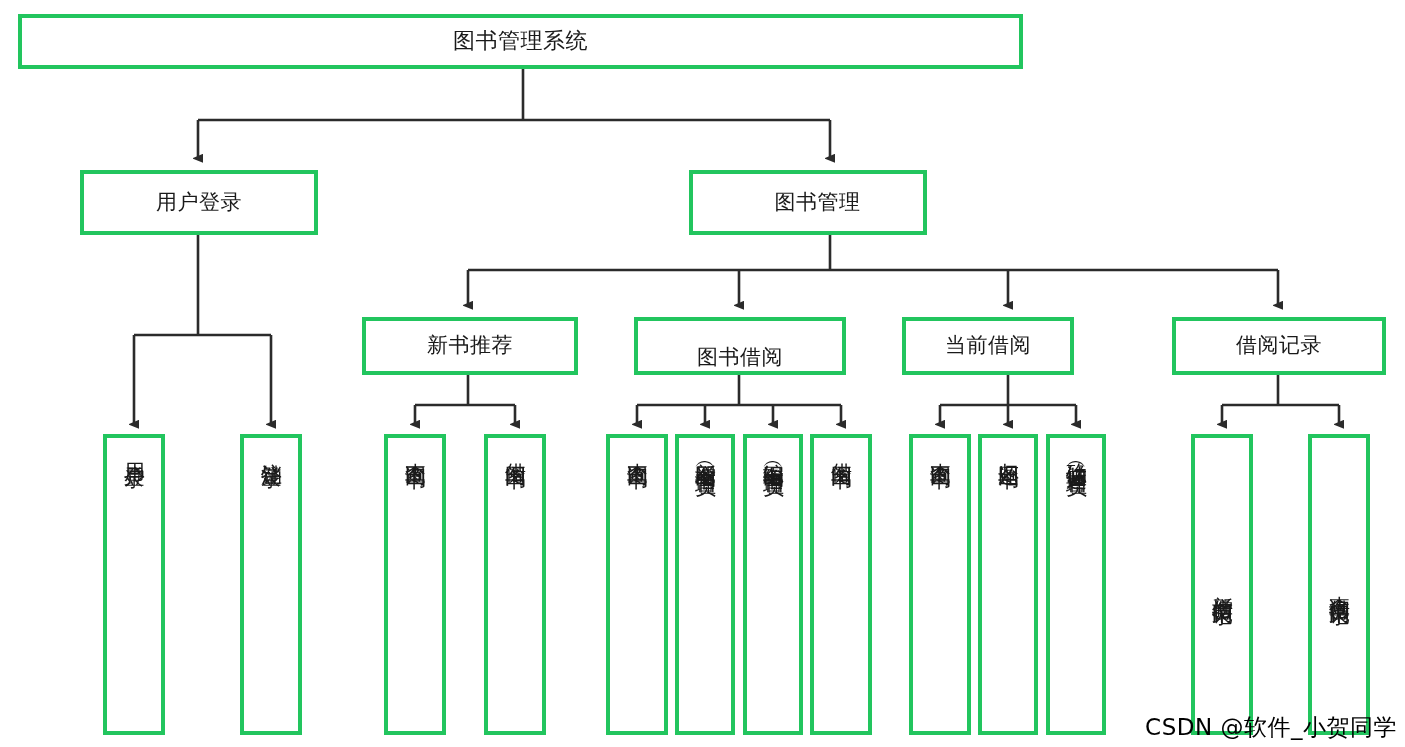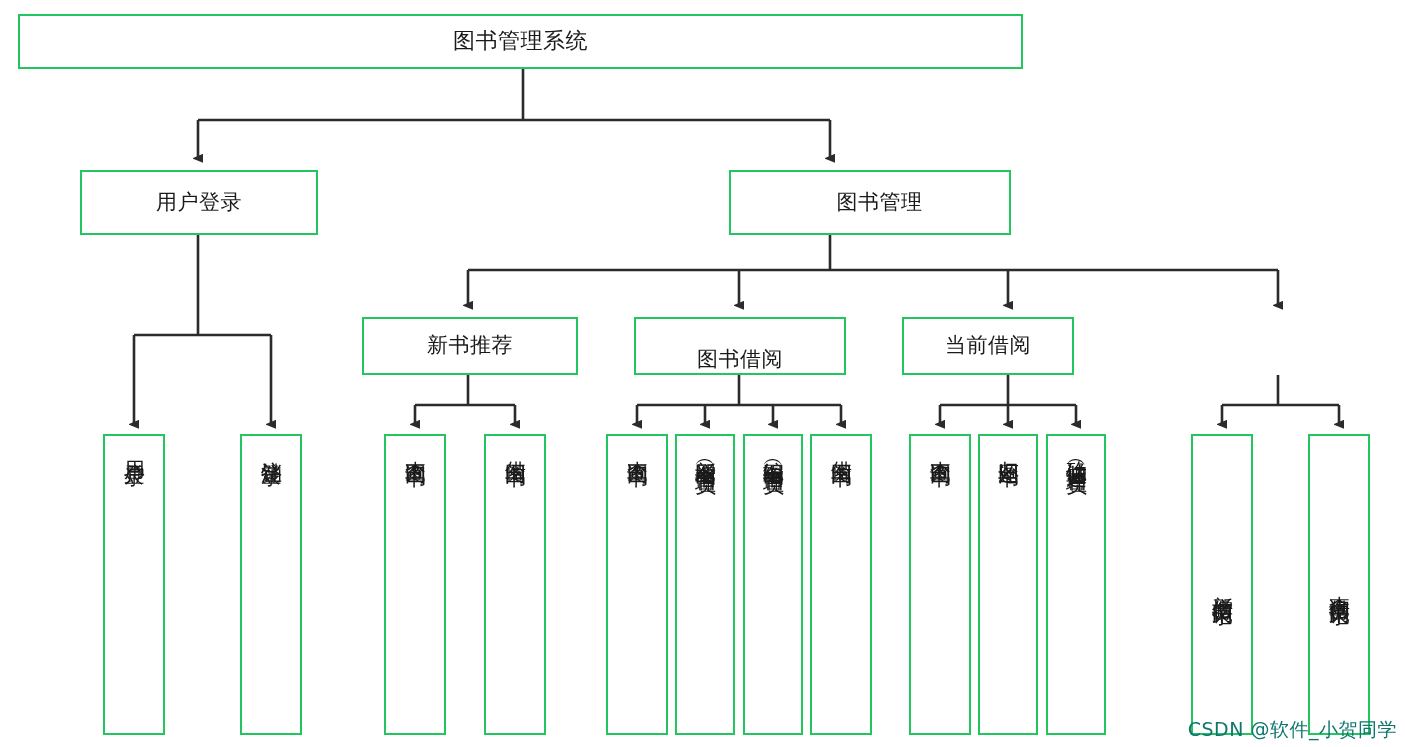--- a/index.html
+++ b/index.html
@@ -23,21 +23,21 @@
     left: 0;
     top: 0;
     width: 1405px;
     height: 747px;
     pointer-events: none;
   }
   .node {
     position: absolute;
     box-sizing: border-box;
     background: #ffffff;
-    border: 2px solid #22c55e;
+    border: 4px solid #22c55e;
     display: flex;
     align-items: center;
     justify-content: center;
     color: #1a1a1a;
   }
   .node .node-label {
     display: block;
     text-align: center;
     line-height: 1.22;
     white-space: nowrap;
@@ -64,22 +64,22 @@
     white-space: nowrap;
   }
   .node.vert.centered {
     align-items: center;
     padding-top: 0;
   }
   #watermark {
     position: absolute;
     right: 8px;
     bottom: 4px;
-    font-size: 19px;
-    color: #0f766e;
+    font-size: 23px;
+    color: #000000;
     white-space: nowrap;
     letter-spacing: 0.5px;
   }
 </style>
 </head>
 <body>
 
 <div id="diagram-root">
 
   <svg id="edge-layer" viewBox="0 0 1405 747" width="1405" height="747" xmlns="http://www.w3.org/2000/svg">
@@ -132,33 +132,36 @@
     </g>
   </svg>
 
   <div class="node horiz root" style="left:18px; top:14px; width:1005px; height:55px;">
     <span class="node-label">图书管理系统</span>
   </div>
 
   <div class="node horiz" style="left:80px; top:170px; width:238px; height:65px;">
     <span class="node-label">用户登录</span>
   </div>
-  <div class="node horiz" style="left:729px; top:170px; width:282px; height:65px;padding-left:19px;">
+  <div class="node horiz" style="left:689px; top:170px; width:238px; height:65px;padding-left:19px;">
     <span class="node-label">图书管理</span>
   </div>
 
   <div class="node horiz" style="left:362px; top:317px; width:216px; height:58px;font-family:Liberation Serif, serif;">
     <span class="node-label">新书推荐</span>
   </div>
   <div class="node horiz" style="left:634px; top:317px; width:212px; height:58px;align-items:flex-end;">
     <span class="node-label">图书借阅</span>
   </div>
   <div class="node horiz" style="left:902px; top:317px; width:172px; height:58px;">
     <span class="node-label">当前借阅</span>
   </div>
+  <div class="node horiz" style="left:1172px; top:317px; width:214px; height:58px;">
+    <span class="node-label">借阅记录</span>
+  </div>
 
   <div class="node vert" style="left:103px; top:434px; width:62px; height:301px;">
     <span class="node-label">用户登录</span>
   </div>
   <div class="node vert" style="left:240px; top:434px; width:62px; height:301px;">
     <span class="node-label">注销登录</span>
   </div>
 
   <div class="node vert" style="left:384px; top:434px; width:62px; height:301px;">
     <span class="node-label">查询图书</span>

